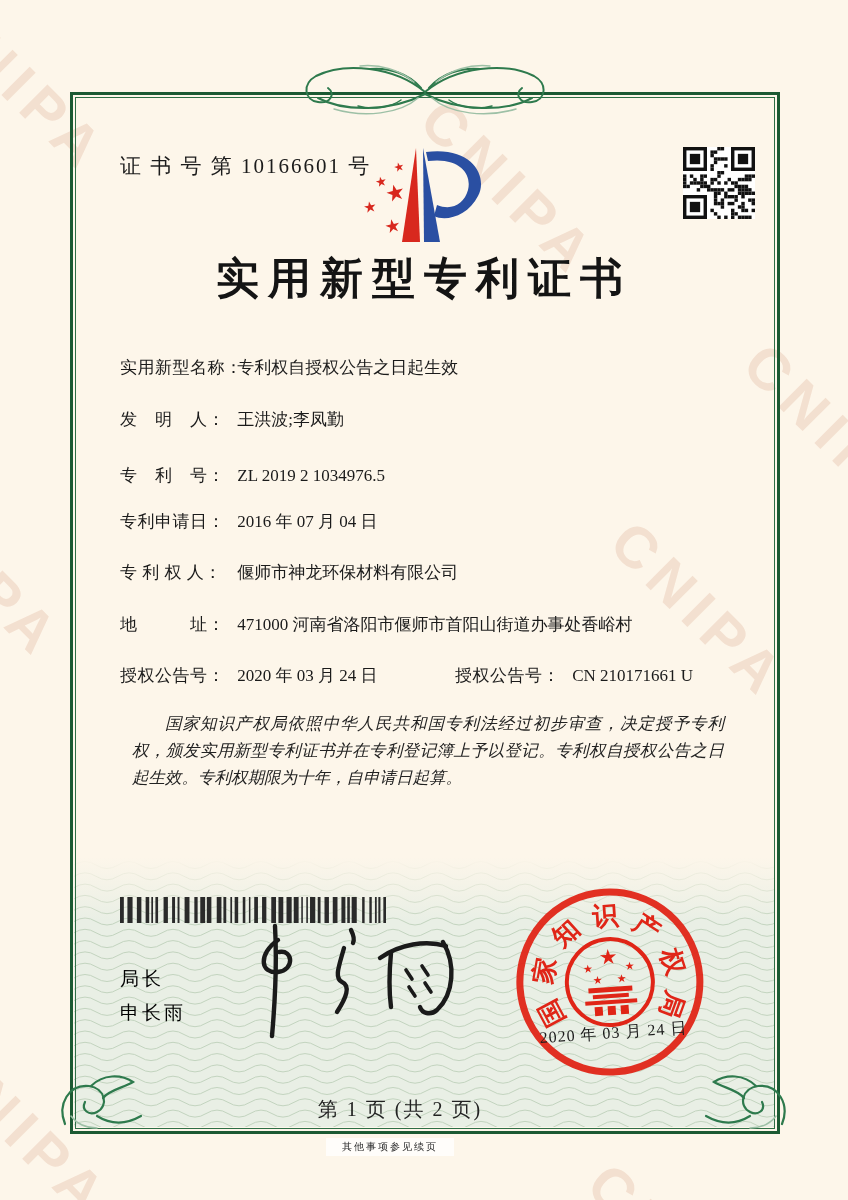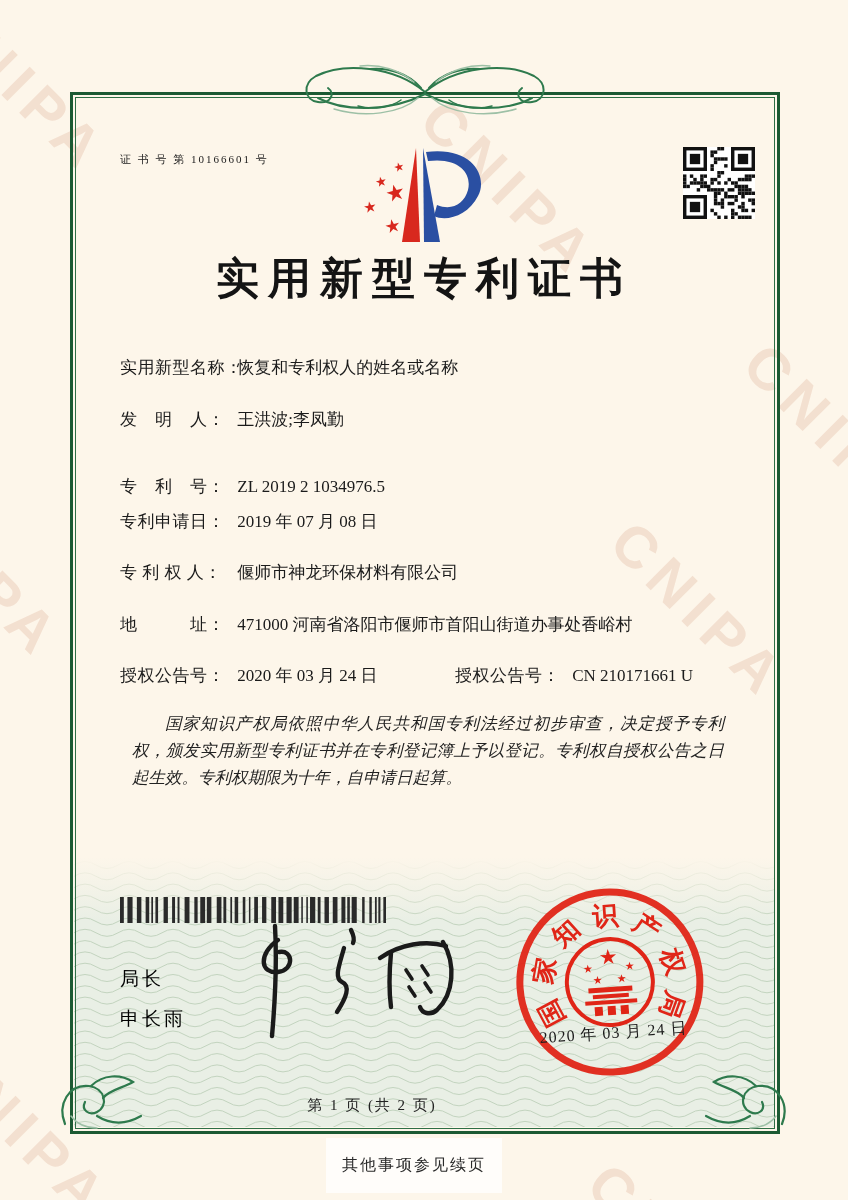--- a/index.html
+++ b/index.html
@@ -28,21 +28,21 @@
     background:#e9efe5;
   }
   .band-fade{
     position:absolute;left:0;top:0;width:100%;height:64px;
     background:linear-gradient(#fdf6ea,rgba(253,246,234,0));
   }
   .flourish{position:absolute;left:264px;top:54px;z-index:3;}
   .corner-orn{position:absolute;z-index:3;}
   .cert-no{
     position:absolute;left:120px;top:152px;z-index:2;
-    font-size:11px;letter-spacing:2px;
+    font-size:21px;letter-spacing:2px;
   }
   .logo{position:absolute;left:356px;top:144px;z-index:2;}
   .qr{position:absolute;left:683px;top:147px;z-index:2;}
   .doc-title{
     position:absolute;left:0;top:250px;width:848px;z-index:2;
     text-align:center;font-size:43px;font-weight:bold;letter-spacing:9px;
     color:#141414;
   }
   .fields{position:absolute;left:120px;top:356px;width:614px;z-index:2;}
   .frow{position:absolute;left:0;width:614px;font-size:17px;white-space:nowrap;}
@@ -54,38 +54,38 @@
     font-size:16.5px;line-height:1.64;text-align:justify;color:#222;
   }
   .paras p{margin:12px;text-indent:2em;font-style:italic;}
   .barcode{position:absolute;left:120px;top:897px;z-index:2;}
   .signature{position:absolute;left:238px;top:922px;z-index:2;}
   .signatory{
     position:absolute;left:120px;top:966px;z-index:2;
     font-family:"Liberation Sans","DejaVu Sans",sans-serif;
     font-size:19px;letter-spacing:3px;color:#000000;
   }
-  .signatory .name{margin-top:14px;}
+  .signatory .name{margin-top:8px;}
   .seal{position:absolute;left:514px;top:886px;z-index:4;}
   #seal-ring text{
     fill:#e02517;font-size:26px;font-weight:bold;
     text-anchor:middle;dominant-baseline:central;
     font-family:"Liberation Serif",serif;
   }
   .seal-date{
     fill:#1b1b1b;font-size:16px;letter-spacing:1px;text-anchor:middle;
     font-family:"Liberation Serif",serif;
   }
   .page-info{
     position:absolute;left:70px;top:1096px;width:604px;z-index:2;
-    text-align:center;font-size:15px;letter-spacing:2px;color:#222;
+    text-align:center;font-size:20px;letter-spacing:2px;color:#222;padding-left:28px;
   }
   .note-box{
     position:absolute;left:326px;top:1138px;z-index:2;
-    background:#fffdfa;padding:17px 16px;font-size:16px;letter-spacing:2px;
+    background:#fffdfa;padding:2px 16px;font-size:10px;letter-spacing:2px;
     color:#2a2a2a;
   }
 </style>
 </head>
 <body>
 
 <div class="wm" style="left:-35px;top:-18px">CNIPA</div>
 <div class="wm" style="left:455px;top:86px">CNIPA</div>
 <div class="wm" style="left:778px;top:330px">CNIPA</div>
 <div class="wm" style="left:645px;top:508px">CNIPA</div>
@@ -300,33 +300,33 @@
     <rect x="58.285714285714285" y="68.57142857142857" width="3.4285714285714284" height="3.4285714285714284" fill="#111"></rect>
     <rect x="61.71428571428571" y="68.57142857142857" width="3.4285714285714284" height="3.4285714285714284" fill="#111"></rect>
     <rect x="65.14285714285714" y="68.57142857142857" width="3.4285714285714284" height="3.4285714285714284" fill="#111"></rect>
   </svg>
 
 <div class="doc-title">实用新型专利证书</div>
 
 <div class="fields">
   <div class="frow" style="top:0">
     <span class="flabel">实用新型名称：</span>
-    <span class="fvalue">恢复和专利权人的姓名或名称</span>
+    <span class="fvalue">专利权自授权公告之日起生效</span>
   </div>
   <div class="frow" style="top:52px">
     <span class="flabel">发　明　人：</span>
     <span class="fvalue">王洪波;李凤勤</span>
   </div>
-  <div class="frow" style="top:119px">
+  <div class="frow" style="top:108px">
     <span class="flabel">专　利　号：</span>
     <span class="fvalue">ZL 2019 2 1034976.5</span>
   </div>
   <div class="frow" style="top:154px">
     <span class="flabel">专利申请日：</span>
-    <span class="fvalue">2019 年 07 月 08 日</span>
+    <span class="fvalue">2016 年 07 月 04 日</span>
   </div>
   <div class="frow" style="top:205px">
     <span class="flabel">专 利 权 人：</span>
     <span class="fvalue">偃师市神龙环保材料有限公司</span>
   </div>
   <div class="frow" style="top:257px">
     <span class="flabel">地　　　址：</span>
     <span class="fvalue">471000 河南省洛阳市偃师市首阳山街道办事处香峪村</span>
   </div>
   <div class="frow" style="top:308px">

